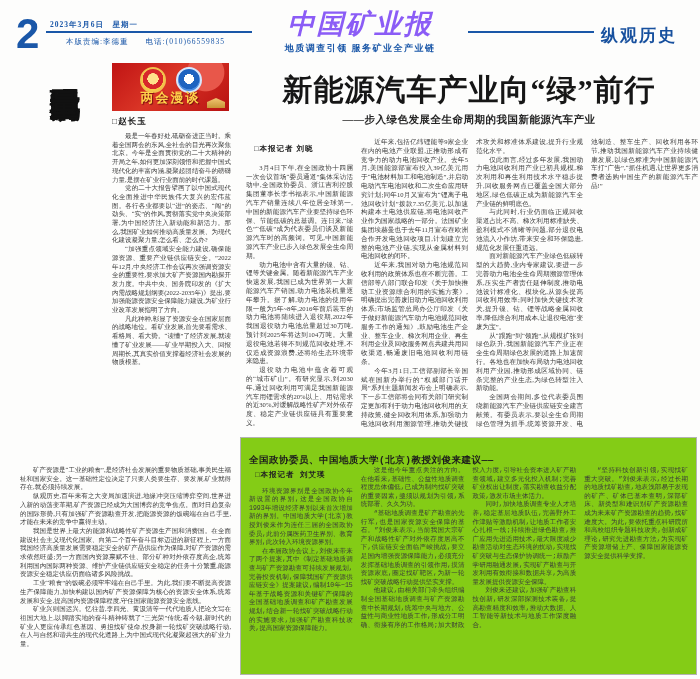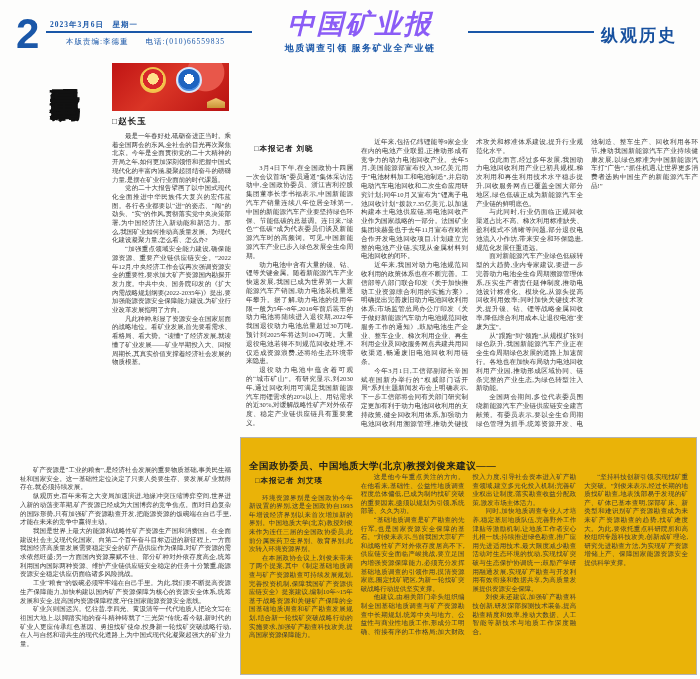--- a/index.html
+++ b/index.html
@@ -41,21 +41,21 @@
   
   .main-headline-block{position:absolute;left:240px;top:72px;width:458px;text-align:center;}
   .main-headline{font-size:30px;font-weight:900;letter-spacing:1px;color:#161616;line-height:1.2;}
   .main-subtitle{font-size:10.5px;font-weight:bold;color:#262626;margin-top:5px;letter-spacing:0.5px;}
   .byline{text-indent:0;font-weight:bold;font-size:7.5px;letter-spacing:1px;margin:7px 0 10px 8px;color:#222;}
   .main-body{position:absolute;left:246px;top:138px;width:452px;height:292px;
       column-count:4;column-gap:8px;column-fill:auto;
       font-size:6.6px;line-height:8.8px;text-align:justify;overflow:hidden;color:#3a3a3a;}
   
   .box-article{position:absolute;left:240px;top:437px;width:457px;height:238px;
-      border:1px solid #b3b3b3;box-sizing:border-box;padding:22px 8px;background:#eab308;}
+      border:1px solid #b3b3b3;box-sizing:border-box;padding:16px 8px;background:#84cc16;font-family:Liberation Mono, monospace;}
   .box-kicker{font-size:9.5px;font-weight:bold;color:#1d1d1d;letter-spacing:0.5px;}
   .box-headline{font-size:18.5px;font-weight:900;color:#141414;text-align:center;
       letter-spacing:0.5px;margin:4px 0 6px;white-space:nowrap;}
   .box-body{column-count:4;column-gap:8px;column-fill:auto;height:168px;
       font-size:6.5px;line-height:8.6px;text-align:justify;overflow:hidden;color:#3a3a3a;}
   .box-body .byline{margin:4px 0 8px 6px;}
 </style>
 </head>
 <body>
 
@@ -70,36 +70,41 @@
     <div class="masthead-slogan">地质调查引领 服务矿业全产业链</div>
   </div>
   <div class="section-label">纵观历史</div>
 
   <div class="vertical-title">为中国式现代化凝聚矿业力量</div>
 
   <div class="banner">
     <span class="emblem emblem-gold"></span>
     <span class="emblem emblem-blue"></span>
     <span class="banner-building"></span>
+    <div class="banner-label">两会漫谈</div>
   </div>
   <div class="essay-author">□赵长玉</div>
   <div class="essay-narrow">
       <p>最是一年春好处,砥砺奋进正当时。乘着全国两会的东风,全社会的目光再次聚焦北京。今年是全面贯彻党的二十大精神的开局之年,如何更加深刻领悟和把握中国式现代化的丰富内涵,凝聚起团结奋斗的磅礴力量,是摆在矿业行业面前的时代课题。</p>
       <p>党的二十大报告擘画了以中国式现代化全面推进中华民族伟大复兴的宏伟蓝图。各行各业都要以“进”的姿态、“闯”的劲头、“实”的作风,贯彻落实党中央决策部署,为中国经济注入新动能和新活力。那么,我国矿业如何推动高质量发展、为现代化建设凝聚力量,怎么看、怎么办?</p>
       <p>“加强重点领域安全能力建设,确保能源资源、重要产业链供应链安全。”2022年12月,中央经济工作会议再次强调资源安全的重要性,要求加大矿产资源国内勘探开发力度。中共中央、国务院印发的《扩大内需战略规划纲要(2022-2035年)》提出,要加强能源资源安全保障能力建设,为矿业行业改革发展指明了方向。</p>
       <p>凡此种种,彰显了资源安全在国家层面的战略地位。看矿业发展,首先要看需求、看格局、看大势。“读懂”了经济发展,就读懂了矿业发展——矿业早期投入大、回报周期长,其真实价值支撑着经济社会发展的物质根基。</p>
     </div>
   <div class="essay-wide">
       <p>矿产资源是“工业的粮食”,是经济社会发展的重要物质基础,事关民生福祉和国家安全。这一基础性定位决定了只要人类要生存、要发展,矿业就得存在,就必须持续发展。</p>
       <p>纵观历史,百年未有之大变局加速演进,地缘冲突压缩博弈空间,世界进入新的动荡变革期,矿产资源已经成为大国博弈的竞争焦点。面对日趋复杂的国际形势,只有加强矿产资源勘查开发,把能源资源的饭碗端在自己手里,才能在未来的竞争中赢得主动。</p>
       <p>我国是世界上最大的能源和战略性矿产资源生产国和消费国。在全面建设社会主义现代化国家、向第二个百年奋斗目标迈进的新征程上,一方面我国经济高质量发展需要稳定安全的矿产品供应作为保障,对矿产资源的需求依然旺盛;另一方面国内资源禀赋不佳、部分矿种对外依存度高企,统筹利用国内国际两种资源、维护产业链供应链安全稳定的任务十分繁重,能源资源安全稳定供应仍面临诸多风险挑战。</p>
       <p>工业“粮食”的饭碗必须牢牢端在自己手里。为此,我们要不断提高资源生产保障能力,加快构建以国内矿产资源保障为核心的资源安全体系,统筹发展和安全,提高国内资源保障程度,守住国家能源资源安全底线。</p>
       <p>矿业兴则国运兴。忆往昔,李四光、黄汲清等一代代地质人把论文写在祖国大地上,以脚踏实地的奋斗精神铸就了“三光荣”传统;看今朝,新时代的矿业人更应传承红色基因、勇担找矿使命,投身新一轮找矿突破战略行动,在人与自然和谐共生的现代化道路上,为中国式现代化凝聚起强大的矿业力量。</p>
     </div>
 
+  <div class="main-headline-block">
+    <div class="main-headline">新能源汽车产业向“绿”前行</div>
+    <div class="main-subtitle">——步入绿色发展全生命周期的我国新能源汽车产业</div>
+  </div>
   <div class="main-body">
     <p class="byline">□本报记者 刘晓</p>
     <div>
         <p>3月4日下午,在全国政协十四届一次会议首场“委员通道”集体采访活动中,全国政协委员、浙江吉利控股集团董事长李书福表示,中国新能源汽车产销量连续八年位居全球第一,中国的新能源汽车产业要坚持绿色环保、节能低碳的总基调。连日来,“绿色”“低碳”成为代表委员们谈及新能源汽车时的高频词。可见,中国新能源汽车产业已步入绿色发展全生命周期。</p>
         <p>动力电池中含有大量的镍、钴、锂等关键金属。随着新能源汽车产业快速发展,我国已成为世界第一大新能源汽车产销国,动力电池装机量逐年攀升。据了解,动力电池的使用年限一般为5年~8年,2016年前后装车的动力电池将陆续进入退役期,2022年我国退役动力电池总量超过30万吨,预计到2025年将达到104万吨。大量退役电池若得不到规范回收处理,不仅造成资源浪费,还将给生态环境带来隐患。</p>
         <p>退役动力电池中蕴含着可观的“城市矿山”。有研究显示,到2030年,通过回收利用可满足我国新能源汽车用锂需求的20%以上、用钴需求的近30%,对缓解战略性矿产对外依存度、稳定产业链供应链具有重要意义。</p>
         <p>近年来,包括亿纬锂能等9家企业在内的电池产业联盟,正推动形成有竞争力的动力电池回收产业。去年5月,美国能源部宣布投入39亿美元用于“电池材料加工和电池制造”,并启动电动汽车电池回收和二次生命应用研究计划;同年10月又宣布为“锂离子电池回收计划”拨款7.35亿美元,以加速构建本土电池供应链,将电池回收产业作为国家战略的一部分。法国矿业集团埃赫曼也于去年11月宣布在欧洲合作开发电池回收项目,计划建立完整的电池产业链,实现从金属材料到电池回收的闭环。</p>
         <p>近年来,我国对动力电池规范回收利用的政策体系也在不断完善。工信部等八部门联合印发《关于加快推动工业资源综合利用的实施方案》,明确提出完善废旧动力电池回收利用体系;市场监管总局办公厅印发《关于做好新能源汽车动力电池规范回收服务工作的通知》,鼓励电池生产企业、整车企业、梯次利用企业、再生利用企业及回收服务网点共建共用回收渠道,畅通废旧电池回收利用链条。</p>
         <p>今年3月1日,工信部副部长辛国斌在国新办举行的“权威部门话开局”系列主题新闻发布会上明确表示,下一步工信部将会同有关部门研究制定更加有利于动力电池回收利用的支持政策,健全回收利用体系,加强动力电池回收利用溯源管理,推动关键技术攻关和标准体系建设,提升行业规范化水平。</p>
         <p>仅此而言,经过多年发展,我国动力电池回收利用产业已初具规模,梯次利用和再生利用技术水平稳步提升,回收服务网点已覆盖全国大部分地区,绿色低碳正成为新能源汽车全产业链的鲜明底色。</p>

